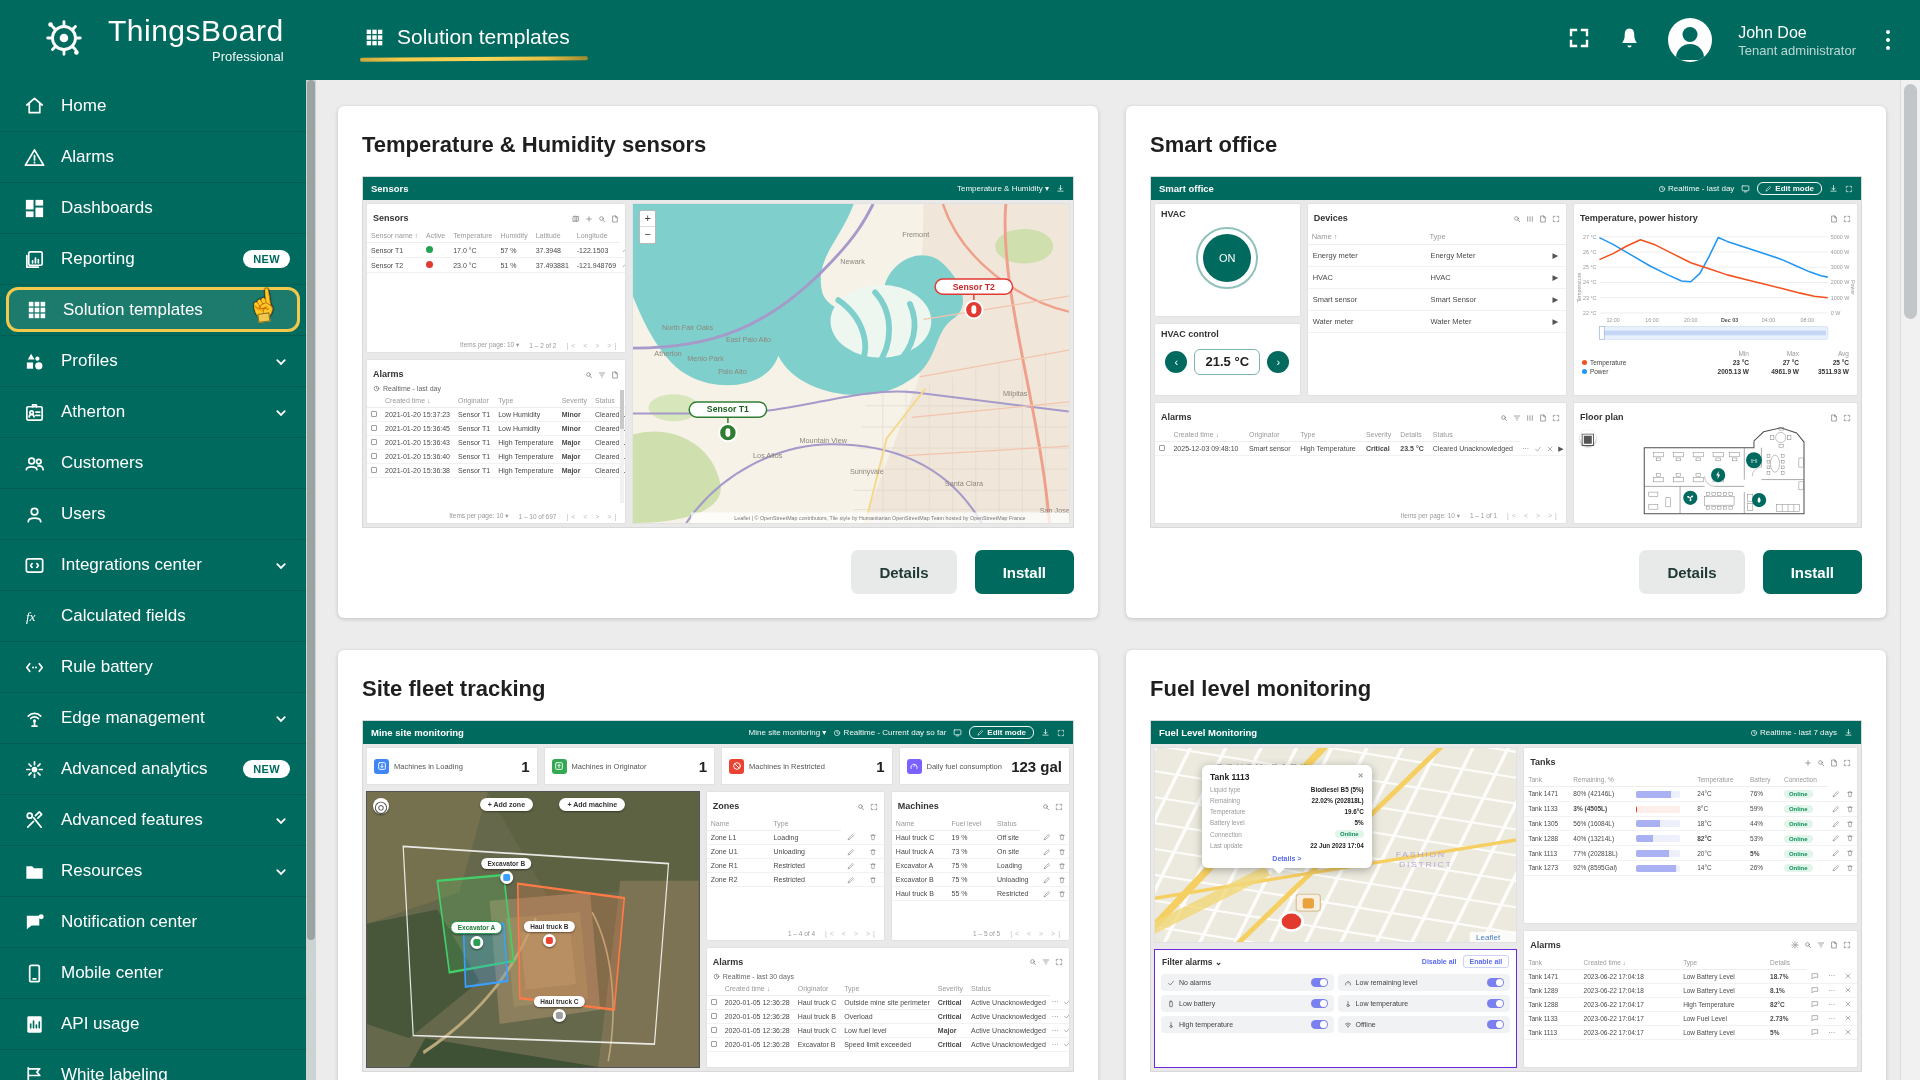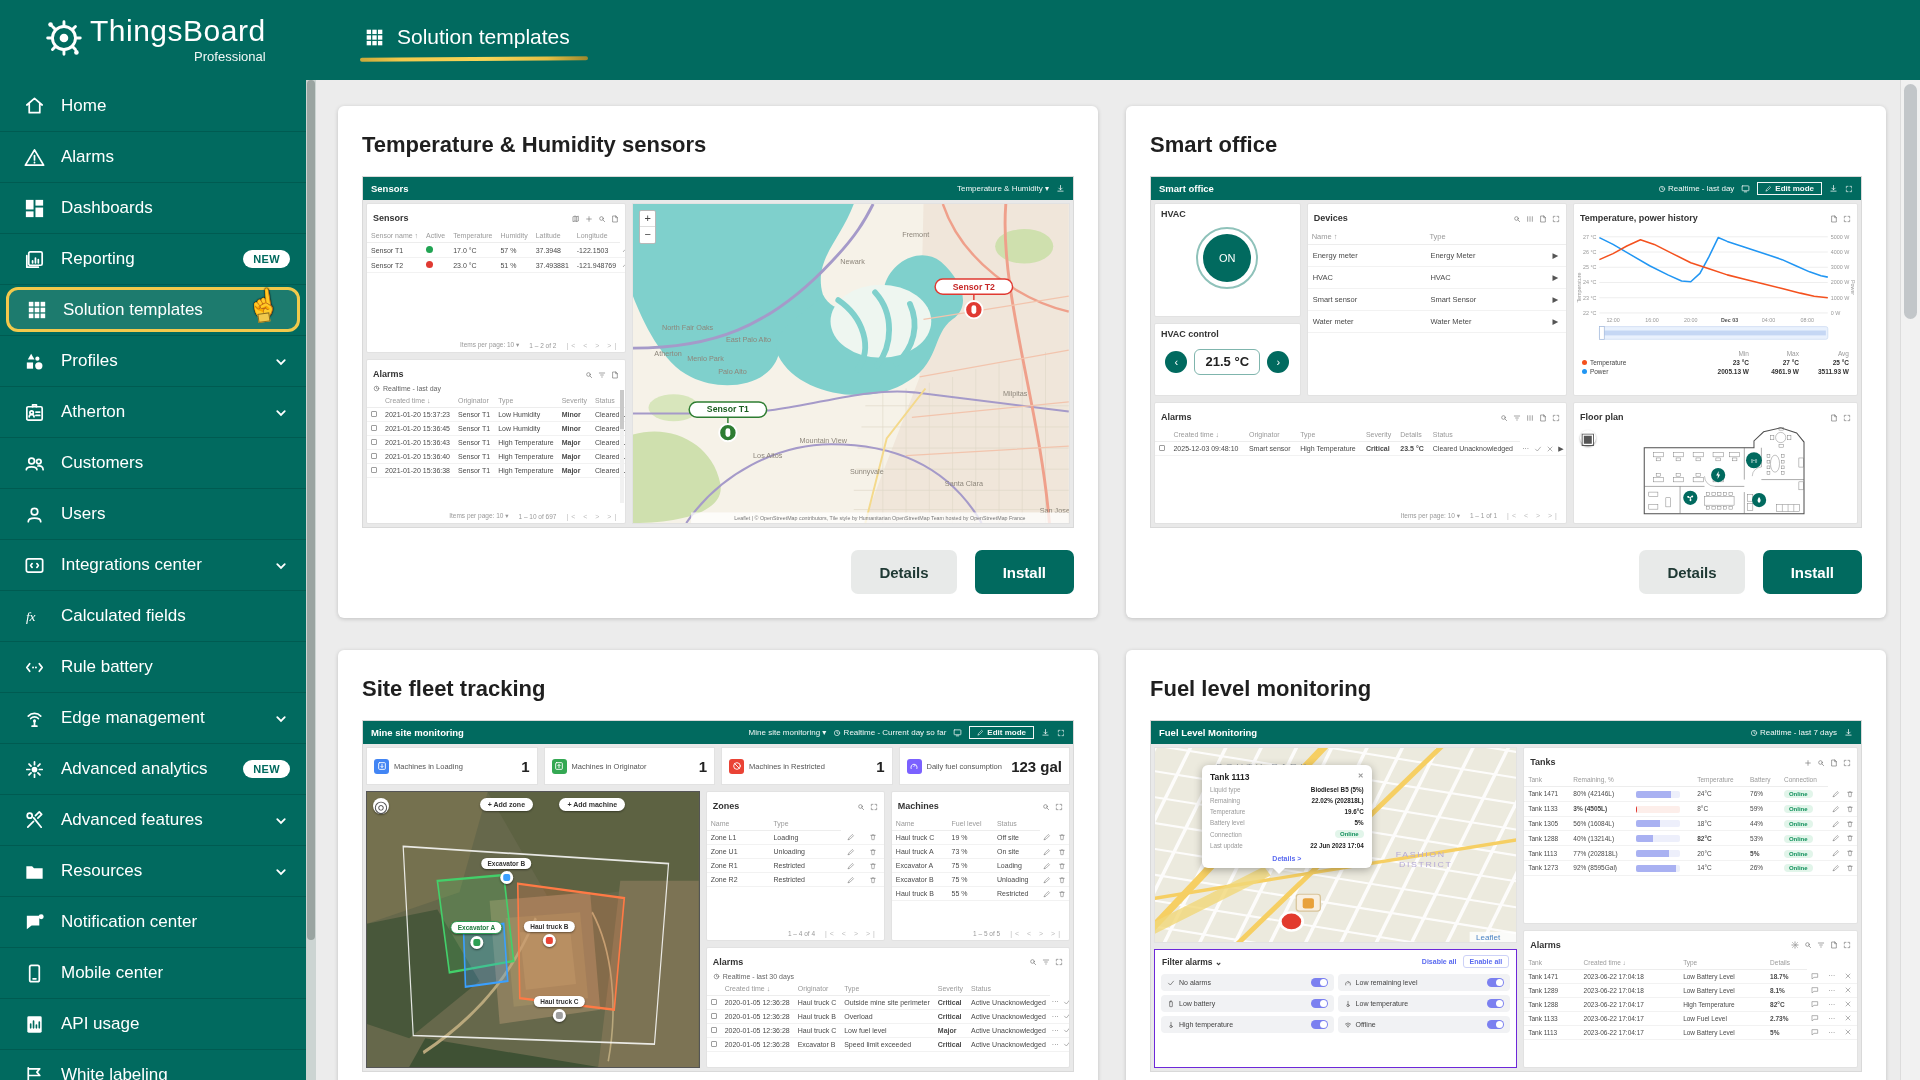--- a/index.html
+++ b/index.html
@@ -6,21 +6,21 @@
     --teal:#016a5f; --teal-d:#00564d; --sel:#1d7b6e; --yellow:#f2c94c;
     --red:#e03a32; --orange:#ff9800; --blue:#4285f4; --purple:#7b80f0;
   }
   *{box-sizing:border-box;margin:0;padding:0}
   html,body{width:1920px;height:1080px;overflow:hidden}
   body{font-family:"Liberation Sans",sans-serif;background:#ececec;position:relative}
 
   
   .topbar{position:absolute;top:0;left:0;width:1920px;height:80px;background:var(--teal);
     display:flex;align-items:center;color:#fff;z-index:30}
-  .tb-logo{width:306px;display:flex;align-items:center;padding-left:40px;gap:4px}
+  .tb-logo{width:306px;display:flex;align-items:center;padding-left:40px;gap:22px}
   .logo-text{display:flex;flex-direction:column;align-items:flex-end}
   .logo-title{font-size:30px;font-weight:500;letter-spacing:.5px;line-height:1}
   .logo-sub{font-size:13px;opacity:.95;margin-top:3px}
   .tb-title{display:flex;align-items:center;gap:12px;margin-left:58px;position:relative;padding-bottom:6px}
   .tb-title-text{font-size:21px;font-weight:500}
   .tb-underline{position:absolute;left:-4px;bottom:-6px;width:228px;height:4px;border-radius:3px;
     background:linear-gradient(90deg,#caa93a,#f2c94c 18%,#f6d659 55%,#e7bf45 82%,#9c882e);transform:rotate(-.4deg)}
   .tb-right{margin-left:auto;display:flex;align-items:center;gap:26px;padding-right:26px}
   .avatar{width:44px;height:44px;border-radius:50%;background:#fff;position:relative;overflow:hidden}
   .avatar .head{position:absolute;left:50%;top:9px;transform:translateX(-50%);width:15px;height:15px;border-radius:50%;background:var(--teal)}
@@ -59,21 +59,21 @@
   .preview{height:352px;border:1px solid #d9d9d9;background:#e9e9e9;position:relative;display:flex;flex-direction:column;overflow:hidden}
   .actions{display:flex;justify-content:flex-end;gap:18px;margin-top:22px}
   .btn{height:44px;padding:0 28px;border:none;border-radius:7px;font-size:15px;font-weight:600;cursor:pointer;font-family:"Liberation Sans",sans-serif}
   .btn.ghost{background:#e8eae9;color:#203a35}
   .btn.solid{background:var(--teal);color:#fff}
 
   
   .pv-header{height:23px;background:var(--teal);color:#fff;display:flex;align-items:center;padding:0 8px;flex:none;gap:8px}
   .pvh-title{font-size:9.5px;font-weight:700}
   .pvh-right{margin-left:auto;display:flex;align-items:center;gap:7px;font-size:8px;opacity:.95}
-  .editmode{border:1px solid #fff;border-radius:0;padding:1px 7px;display:flex;align-items:center;gap:3px;font-size:8px;font-weight:600}
+  .editmode{border:1px solid #fff;border-radius:6px;padding:1px 7px;display:flex;align-items:center;gap:3px;font-size:8px;font-weight:600}
   .pv-body{flex:1;display:flex;min-height:0}
   .pn{background:#fff;border:1px solid #e2e2e2;border-radius:2px;margin:3px;position:relative;overflow:hidden}
   .pn-h{display:flex;align-items:center;padding:5px 6px 2px}
   .pn-t{font-size:9px;font-weight:700;color:#333}
   .pn-ic{margin-left:auto;display:flex;align-items:center;gap:5px;color:#757575}
   .pn-sub{font-size:7px;color:#666;display:flex;align-items:center;gap:3px;padding:0 6px 2px}
   .mt{width:100%;border-collapse:collapse;font-size:7px}
   .mt th{color:#9a9a9a;font-weight:400;text-align:left;padding:3px 4px;border-bottom:1px solid #ededed;white-space:nowrap}
   .mt td{color:#4a4a4a;padding:3px 4px;border-bottom:1px solid #f2f2f2;white-space:nowrap}
   .mt td.ico{color:#8c8c8c;text-align:center;padding:2px}
@@ -194,20 +194,46 @@
           <rect x="16.6" y="3.2" width="5.2" height="5.2" fill="currentColor"></rect>
           <rect x="3.2" y="9.9" width="5.2" height="5.2" fill="currentColor"></rect>
           <rect x="9.9" y="9.9" width="5.2" height="5.2" fill="currentColor"></rect>
           <rect x="16.6" y="9.9" width="5.2" height="5.2" fill="currentColor"></rect>
           <rect x="3.2" y="16.6" width="5.2" height="5.2" fill="currentColor"></rect>
           <rect x="9.9" y="16.6" width="5.2" height="5.2" fill="currentColor"></rect>
           <rect x="16.6" y="16.6" width="5.2" height="5.2" fill="currentColor"></rect>
         </svg></span>
     <span class="tb-title-text">Solution templates</span>
     <span class="tb-underline"></span>
+  </div>
+  <div class="tb-right">
+    <span>
+      <svg width="24" height="24" viewBox="0 0 24 24" fill="none" stroke="#fff" stroke-width="2.4" stroke-linecap="square">
+        <path d="M4 9V4h5M15 4h5v5M20 15v5h-5M9 20H4v-5"></path>
+      </svg>
+    </span>
+    <span>
+      <svg width="25" height="25" viewBox="0 0 24 24" fill="#fff">
+        <path d="M12 2.5c-3.6 0-4.6 2.8-4.6 6.6 0 4-1.9 5.9-2.4 7.2h14c-.5-1.3-2.4-3.2-2.4-7.2 0-3.8-1-6.6-4.6-6.6z"></path>
+        <path d="M10 18.6a2 2 0 0 0 4 0z"></path>
+      </svg>
+    </span>
+    <span class="avatar">
+        <span class="head"></span>
+        <span class="body"></span>
+      </span>
+    <span>
+      <div class="user-name">John Doe</div>
+      <div class="user-role">Tenant administrator</div>
+    </span>
+    <span class="kebab">
+        <i></i>
+        <i></i>
+        <i></i>
+      </span>
   </div>
 </header>
 
 <nav class="sidebar" id="sidebar-list">
     <div class="side-item">
     <span><svg class="i" style="width:23px;height:23px" viewBox="0 0 24 24" fill="none" stroke="currentColor" stroke-width="1.8" stroke-linecap="round" stroke-linejoin="round">
           <path d="M4 11.5 12 4.5l8 7M6.5 10v9.5h11V10"></path>
         </svg></span>
     <span class="lbl">Home</span>
     <span class="spacer"></span>

